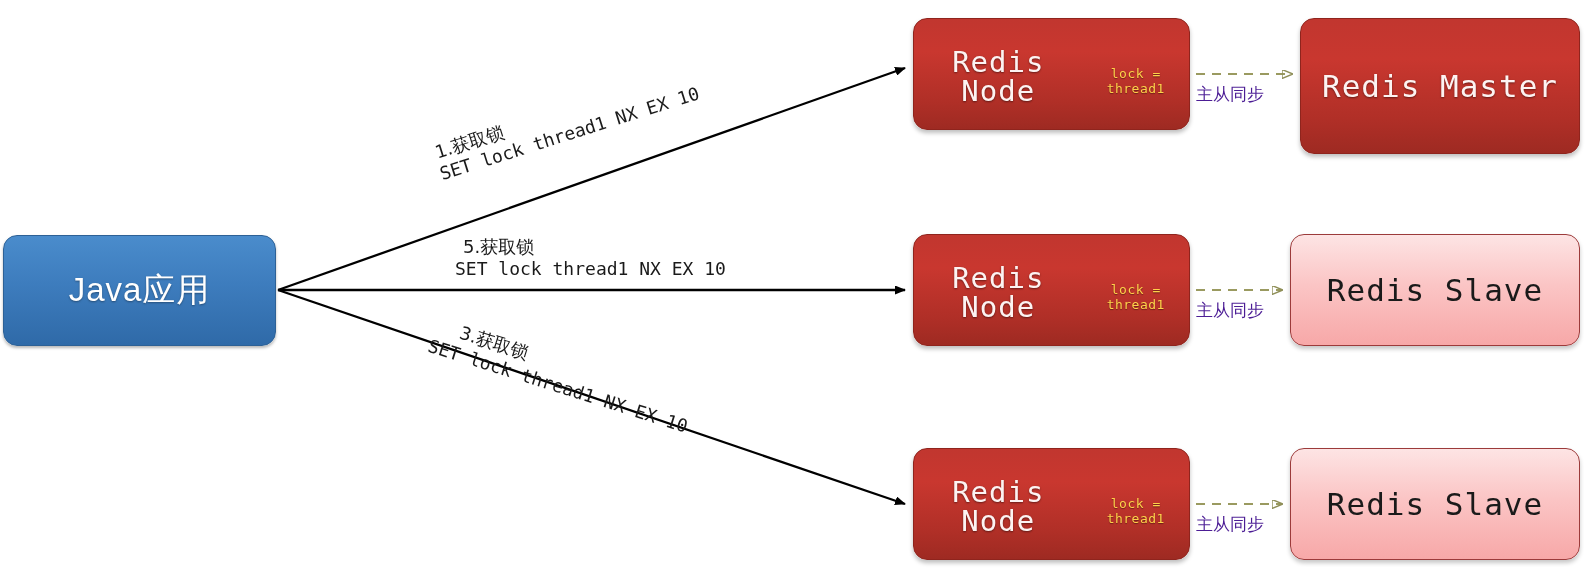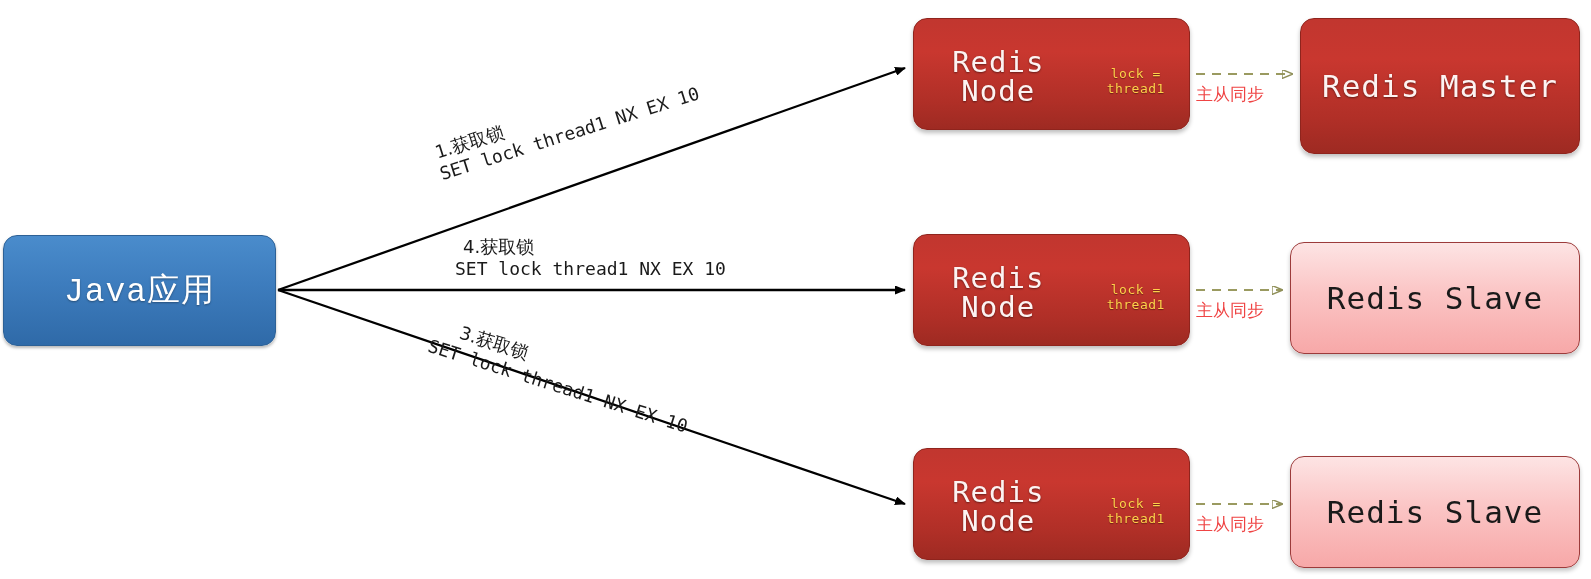--- a/index.html
+++ b/index.html
@@ -32,21 +32,21 @@
     left: 3px;
     top: 235px;
     width: 273px;
     height: 111px;
     background: linear-gradient(to bottom, #4a8ccc 0%, #3d7cbd 45%, #2f6aa8 100%);
     border: 1px solid #2d6196;
     box-shadow: 0 2px 3px rgba(0,0,0,0.28);
   }
   .java-box .label {
     color: #ffffff;
-    font-family: Liberation Mono, monospace;
+    font-family: Liberation Sans, sans-serif;
     font-size: 33px;
     letter-spacing: 1px;
     text-shadow: 0 1px 2px rgba(0,0,0,0.35);
   }
 
   
   .redis-node {
     left: 913px;
     width: 277px;
     height: 112px;
@@ -94,21 +94,20 @@
   }
 
   
   .redis-slave {
     left: 1290px;
     width: 290px;
     height: 112px;
     background: linear-gradient(to bottom, #fde4e4 0%, #fbc5c5 45%, #f7a8a8 100%);
     border: 1.5px solid #9c3b3b;
     box-shadow: 0 3px 4px rgba(0,0,0,0.22);
-    margin-top: 8px;
   }
   .redis-slave .title {
     color: #1a1a1a;
     font-family: "DejaVu Sans Mono", monospace;
     font-size: 31px;
     letter-spacing: 1px;
   }
   .slave-mid { top: 234px; }
   .slave-bot { top: 448px; }
 
@@ -151,21 +150,21 @@
     transform: rotate(17.5deg);
     transform-origin: 0 50%;
   }
   .req3 .ln1 { margin-left: 26px; }
 
   
   .sync-label {
     position: absolute;
     font-family: "DejaVu Sans", sans-serif;
     font-size: 17px;
-    color: #ef4444;
+    color: #4c1d95;
     white-space: nowrap;
   }
   .sync-top { left: 1196px; top: 83px; }
   .sync-mid { left: 1196px; top: 299px; }
   .sync-bot { left: 1196px; top: 513px; }
 </style>
 </head>
 <body>
 
 <div id="canvas">
@@ -224,21 +223,21 @@
   <div class="node redis-slave slave-bot">
     <div class="title">Redis Slave</div>
   </div>
 
   <div class="req-label req1">
     <div class="ln1">1.获取锁</div>
     <div class="ln2">SET lock thread1 NX EX 10</div>
   </div>
 
   <div class="req-label req2">
-    <div class="ln1">4.获取锁</div>
+    <div class="ln1">5.获取锁</div>
     <div class="ln2">SET lock thread1 NX EX 10</div>
   </div>
 
   <div class="req-label req3">
     <div class="ln1">3.获取锁</div>
     <div class="ln2">SET lock thread1 NX EX 10</div>
   </div>
 
   <div class="sync-label sync-top">主从同步</div>
   <div class="sync-label sync-mid">主从同步</div>

